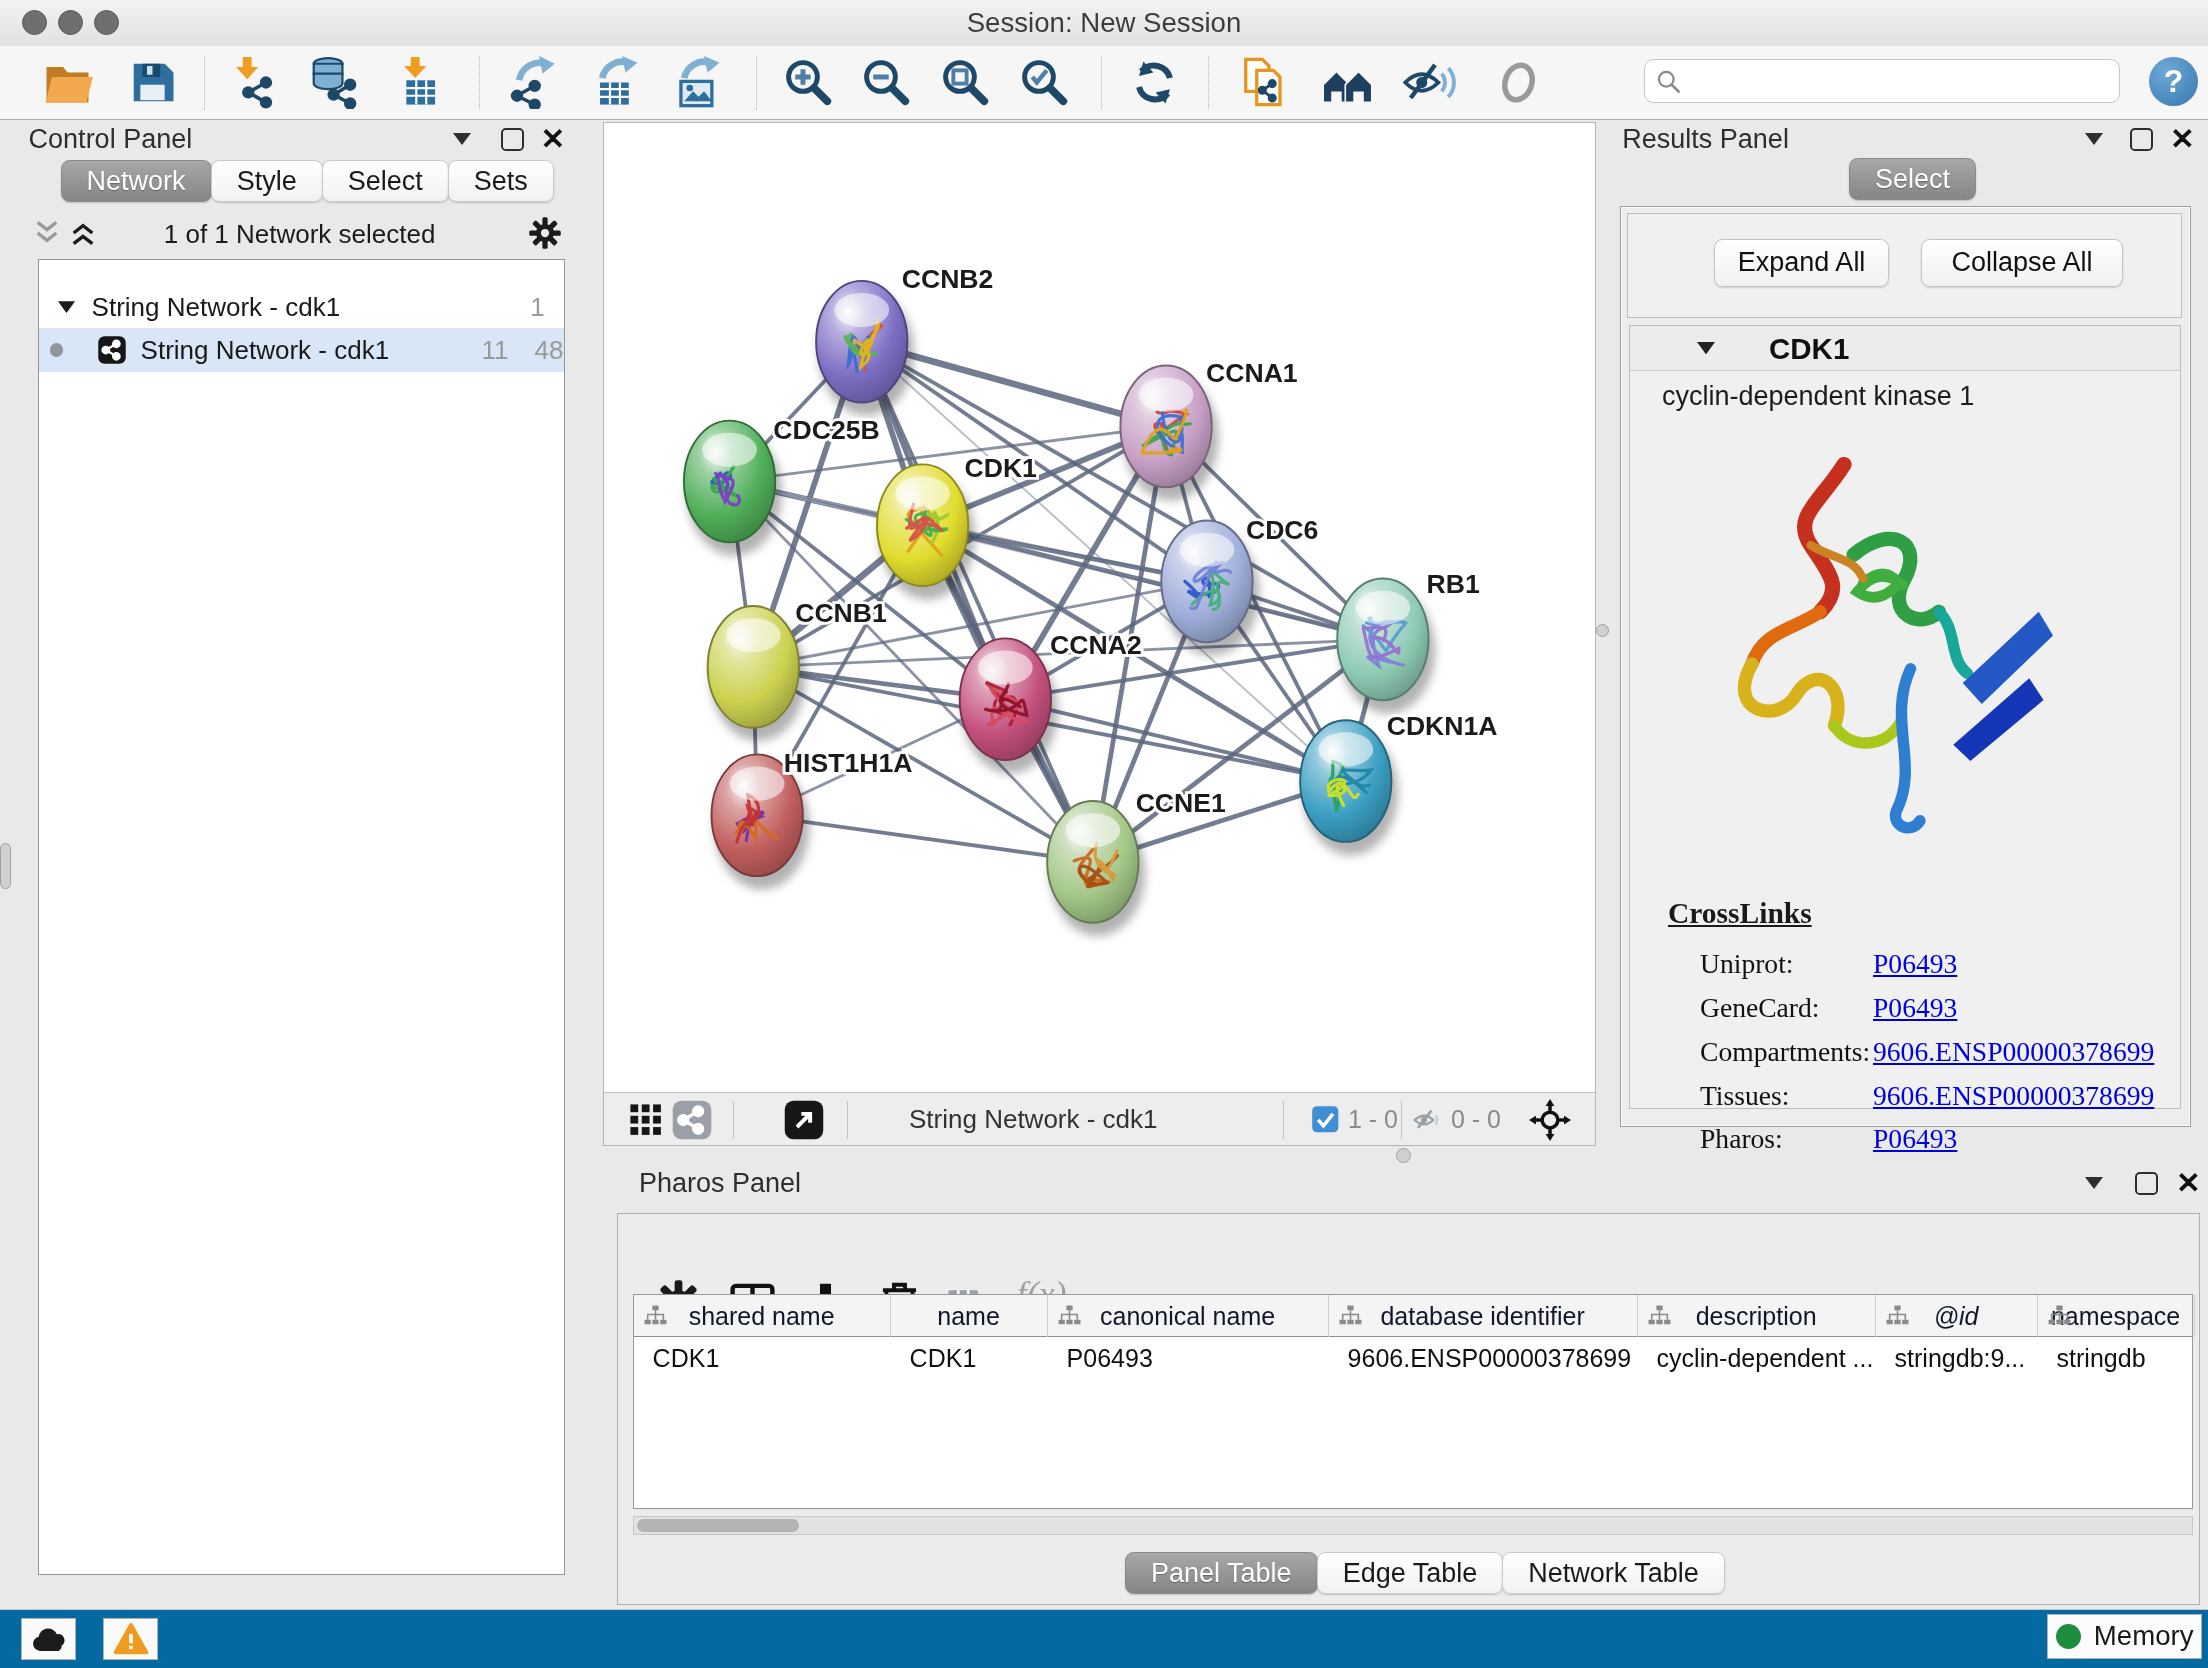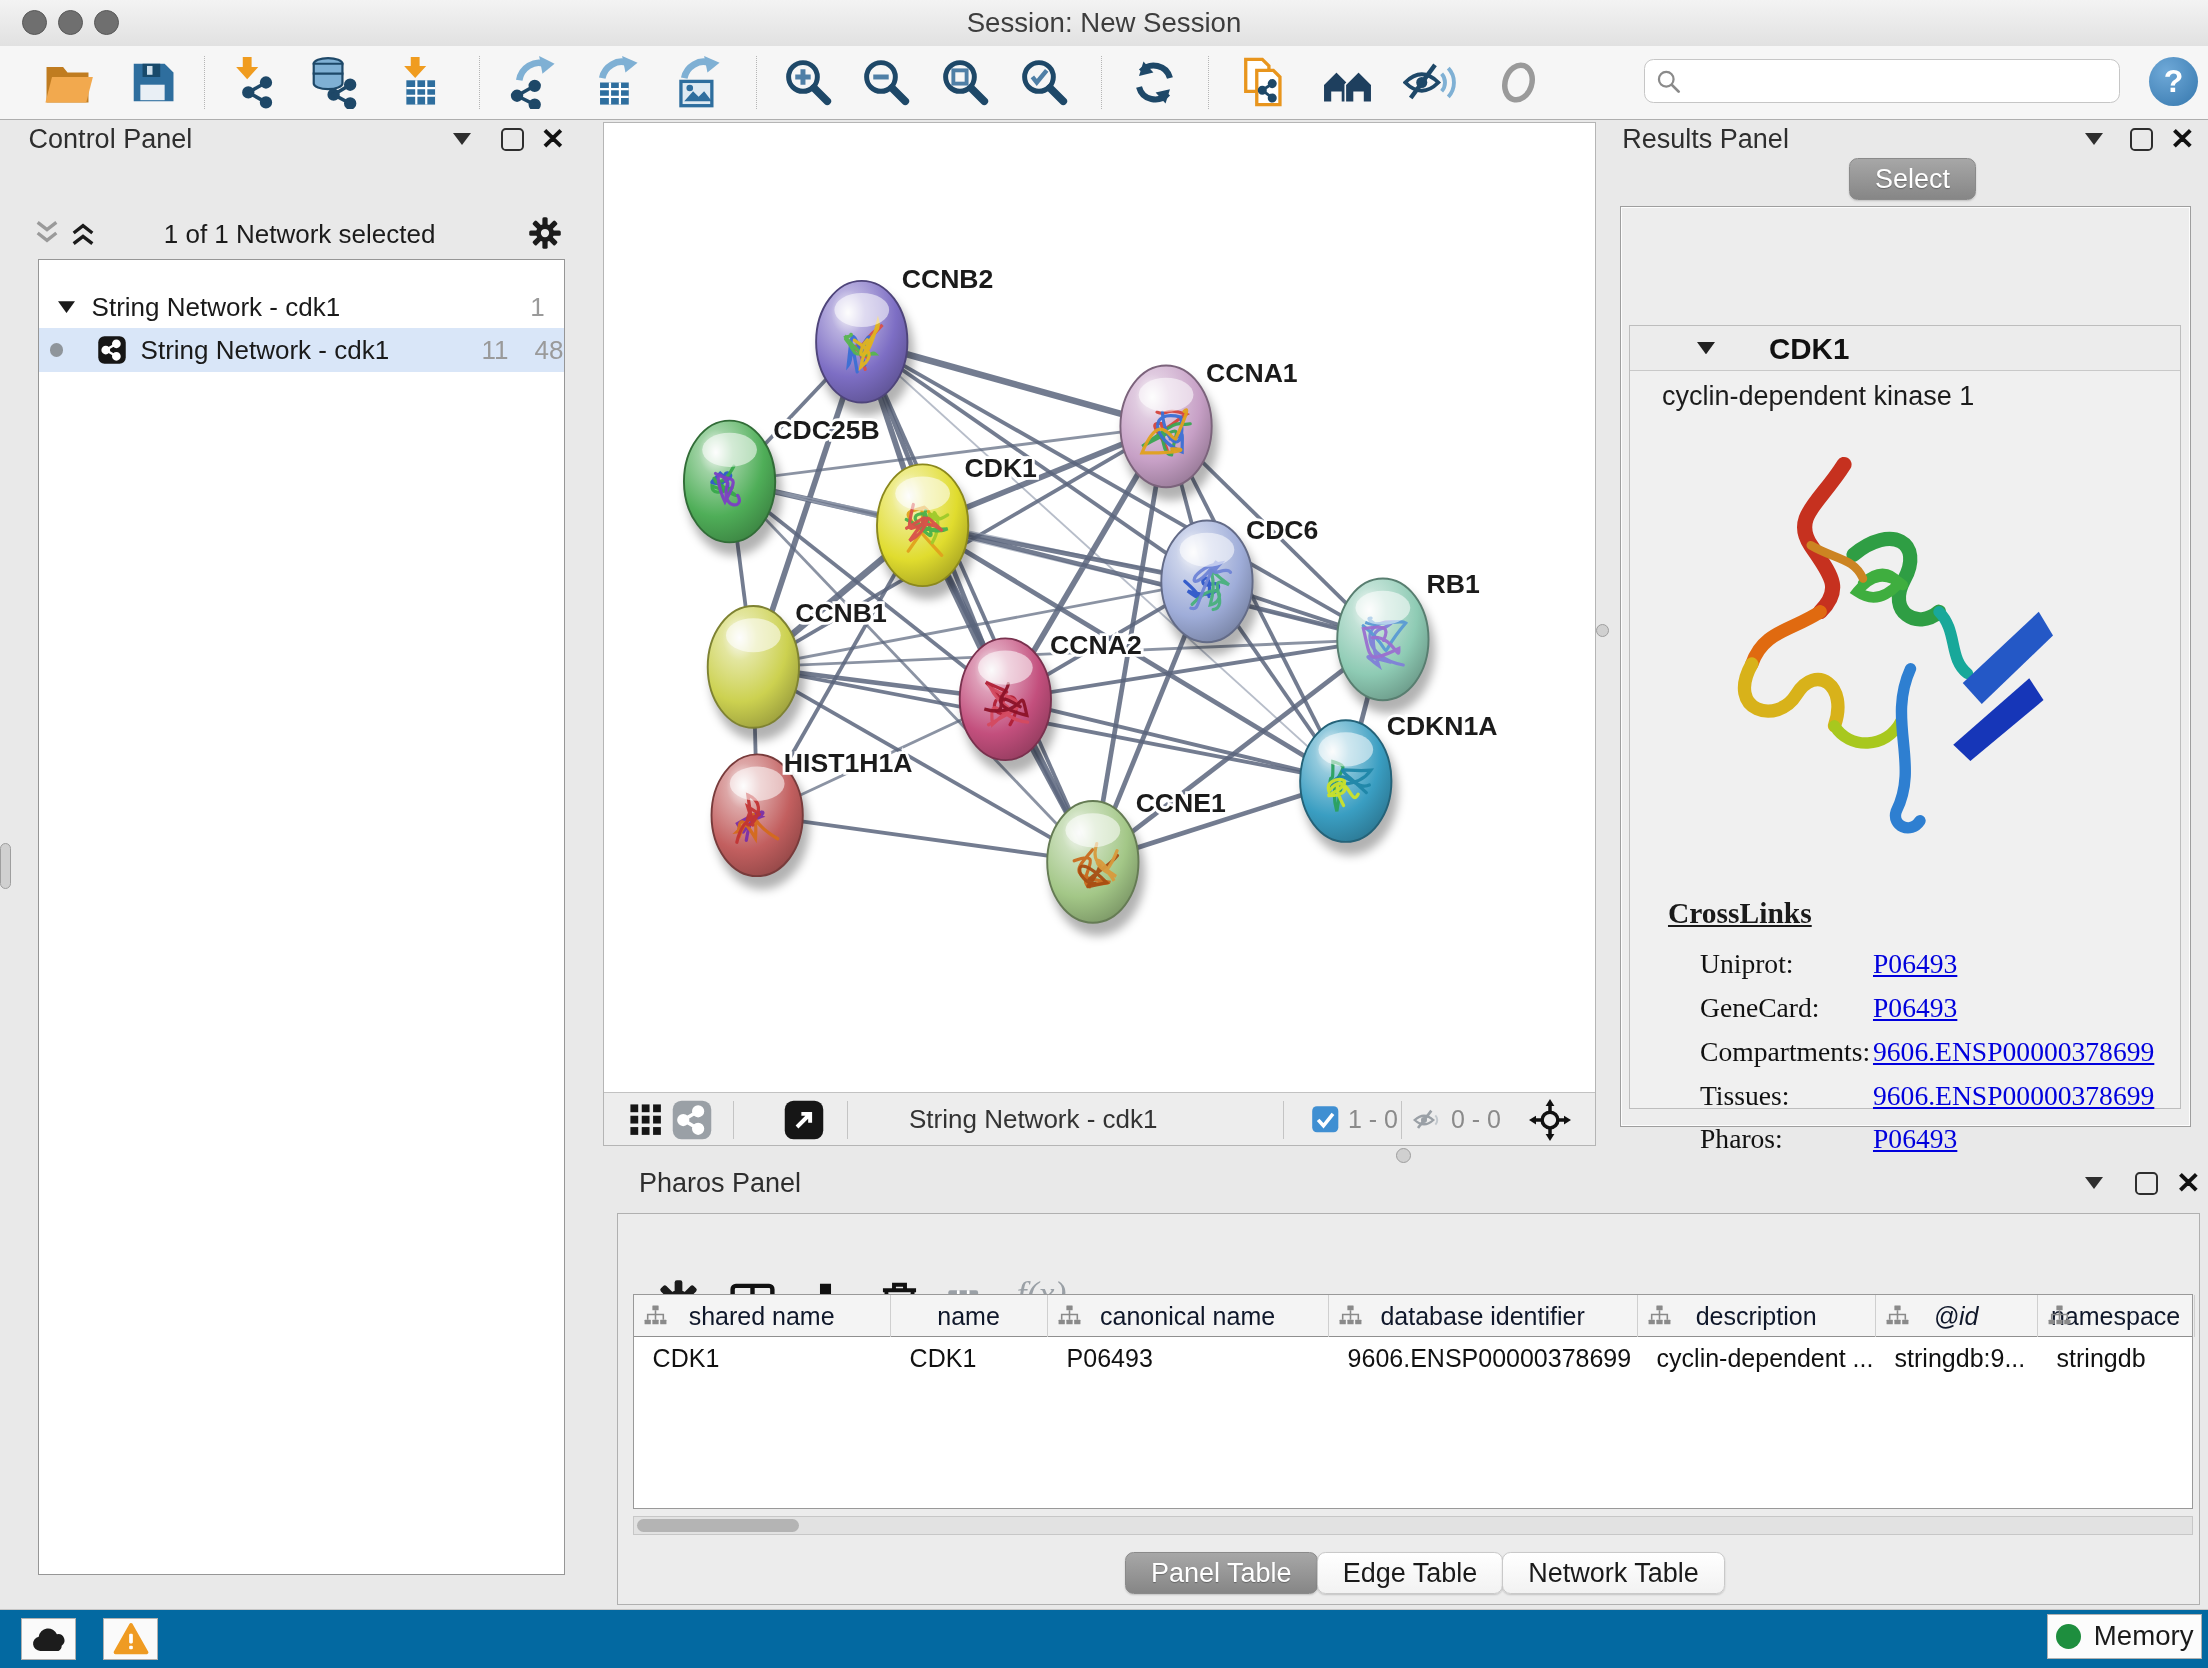--- a/index.html
+++ b/index.html
@@ -250,20 +250,21 @@
     <div id="help-btn">?</div>
   </div>
 
   <div id="control-panel">
     <div class="abs ph-title" style="left:21px;top:1.9px">Control Panel</div>
     <div class="abs" style="left:445px;top:11.4px">
         <div class="wc-tri"></div>
       </div>
     <div class="abs wc-sq" style="left:493px;top:5.7px"></div>
     <div class="abs wc-x" style="left:533px;top:1.9px">✕</div>
+    <div class="abs" id="cp-tabs" style="left:53px;top:38px"><div class="tab sel">Network</div><div class="tab">Style</div><div class="tab">Select</div><div class="tab">Sets</div></div>
 
     <div class="abs" style="left:23px;top:95px">
       <svg width="32" height="32" viewBox="0 0 48 48">
           <path d="M10 8l14 11 14-11M10 24l14 11 14-11" stroke="#9a9a9a" stroke-width="5" fill="none"></path>
         </svg>
     </div>
     <div class="abs" style="left:59px;top:95px">
       <svg width="32" height="32" viewBox="0 0 48 48">
           <path d="M10 40l14-11 14 11M10 24l14-11 14 11" stroke="#1b1b1b" stroke-width="5" fill="none"></path>
         </svg>
@@ -602,20 +603,24 @@
 
   <div id="results-panel">
     <div class="abs ph-title" style="left:13.3px;top:1.9px">Results Panel</div>
     <div class="abs" style="left:476px;top:11.4px">
         <div class="wc-tri"></div>
       </div>
     <div class="abs wc-sq" style="left:521px;top:5.7px"></div>
     <div class="abs wc-x" style="left:561px;top:1.9px">✕</div>
     <div class="abs tab sel" style="left:240px;top:36px">Select</div>
     <div id="rp-box">
+      <div id="rp-buttonbar">
+        <div class="btn" style="position:absolute;left:86px;top:25px;width:175px;height:48px">Expand All</div>
+        <div class="btn" style="position:absolute;left:293px;top:25px;width:202px;height:48px">Collapse All</div>
+      </div>
       <div id="rp-section">
         <div style="position:relative;height:44px;border-bottom:1px solid #c9c9c9;background:#ececec">
           <svg width="18" height="12.4" viewBox="0 0 16 11" style="position:absolute;left:67px;top:16px">
               <path d="M0 0h16l-8 11z" fill="#222"></path>
             </svg>
           <span style="position:absolute;left:139px;top:5.7px;font-size:29.5px;font-weight:bold;color:#111">CDK1</span>
         </div>
         <div style="position:absolute;left:32px;top:55px;font-size:27px;color:#1c1c1c">cyclin-dependent kinase 1</div>
 
         <svg style="position:absolute;left:38px;top:110px" width="409" height="418" viewBox="0 0 430 440">

